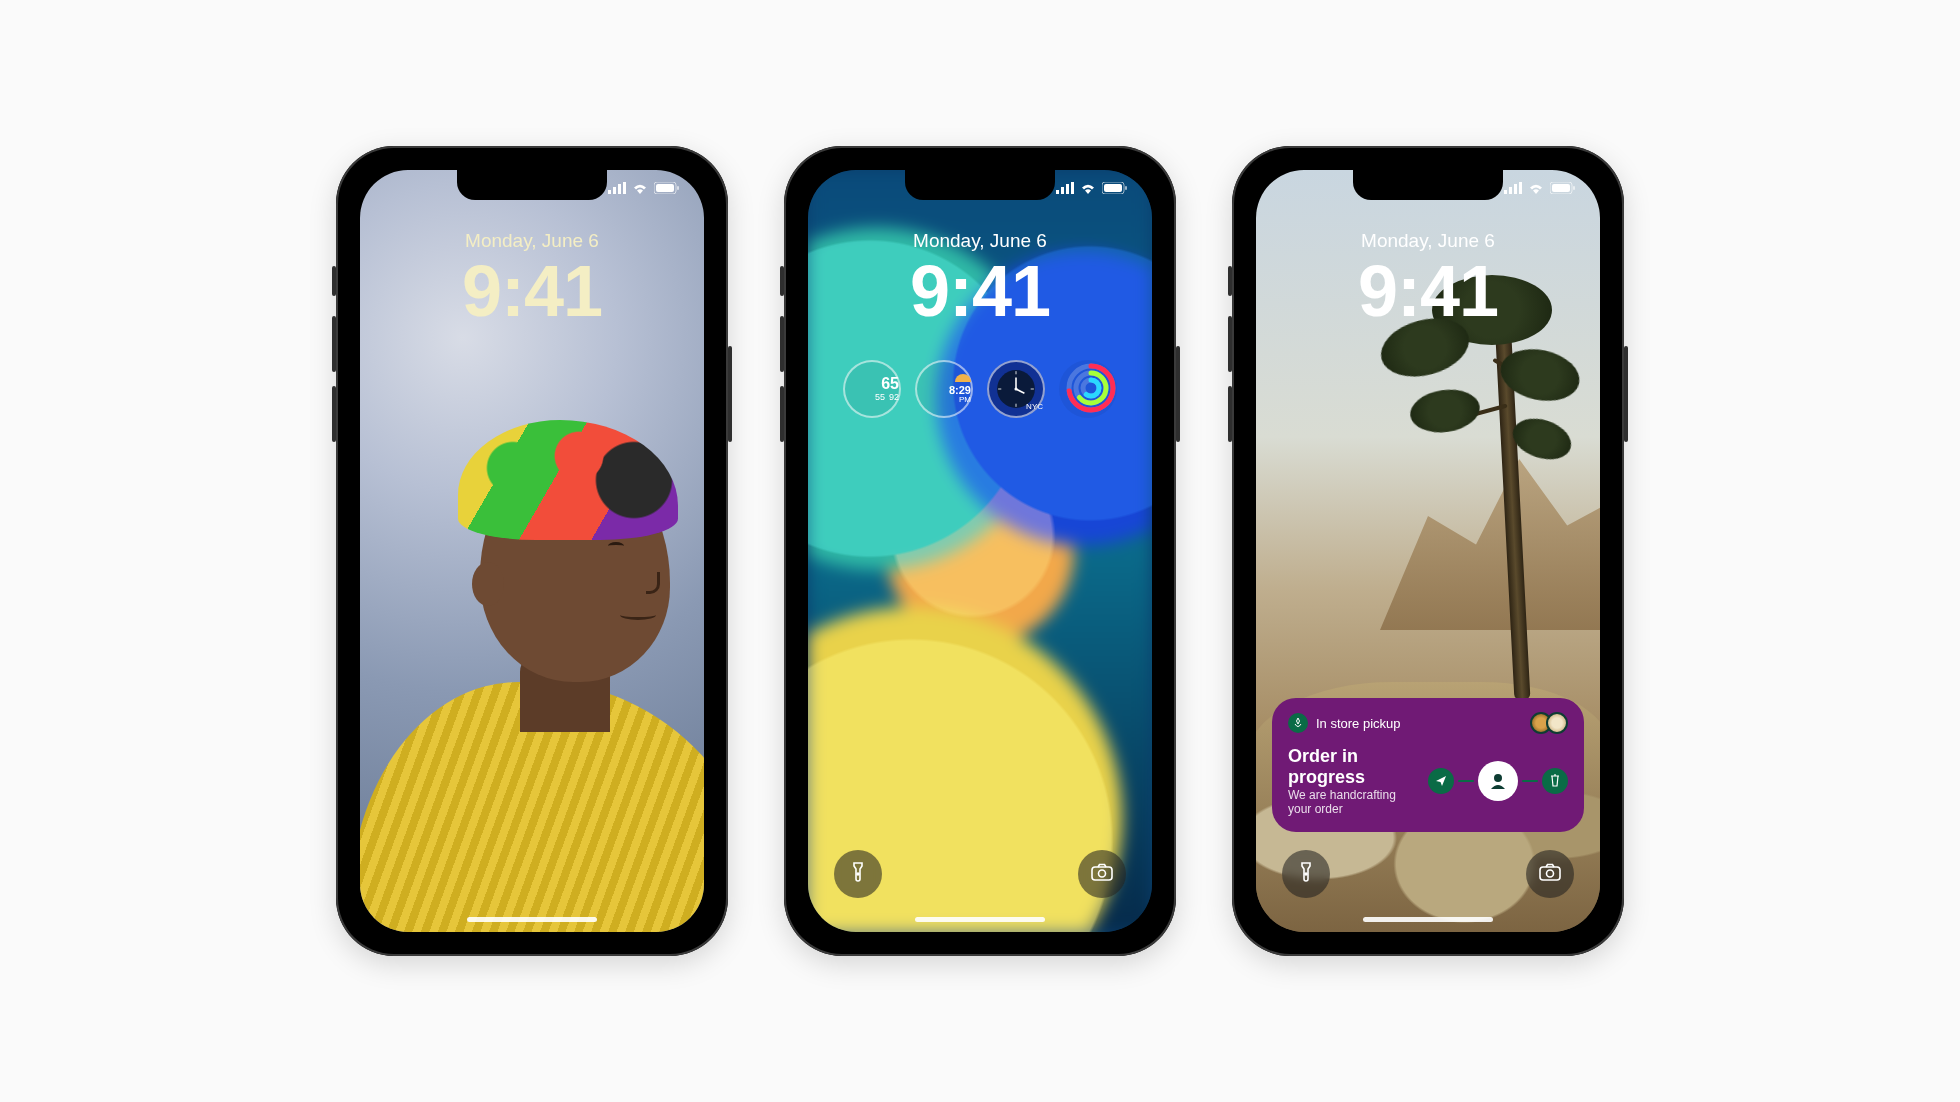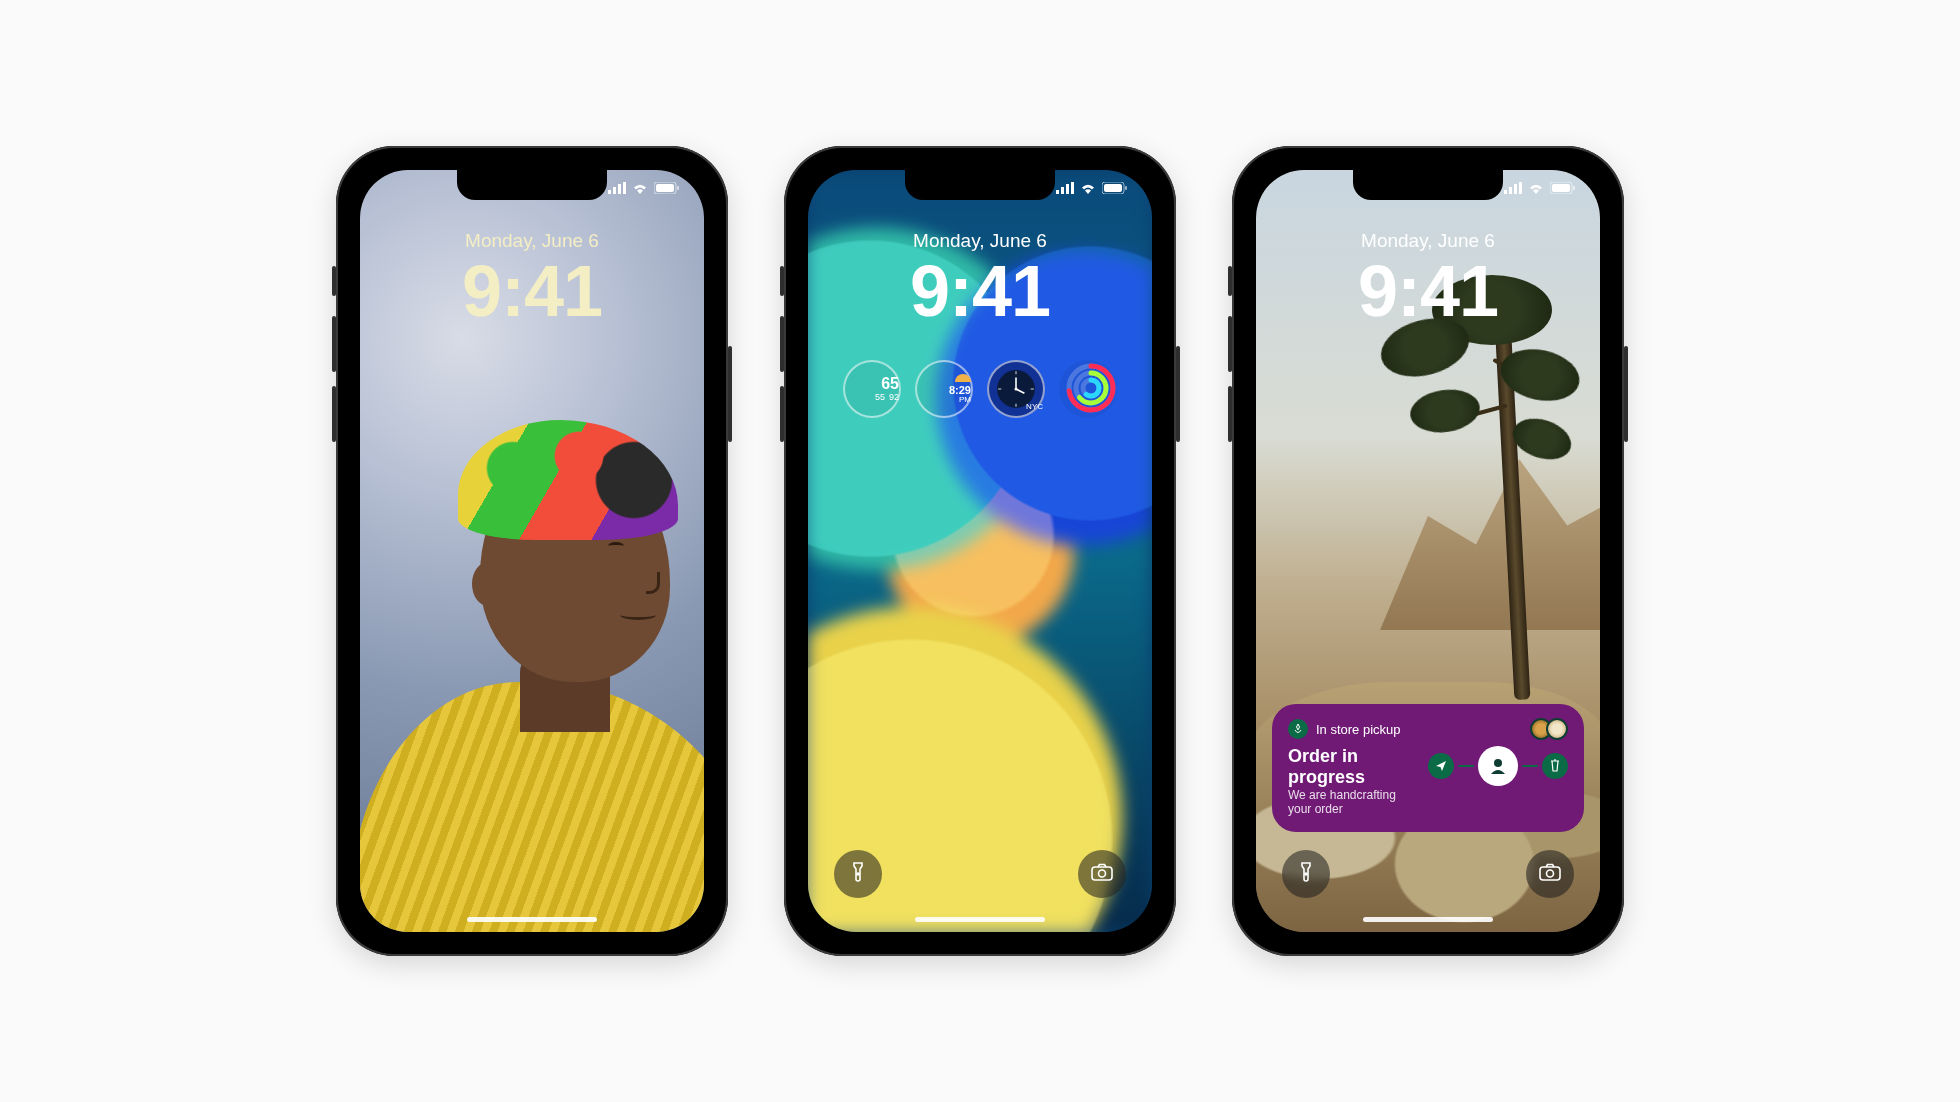--- a/index.html
+++ b/index.html
@@ -179,21 +179,21 @@
   .order-imgs { display:flex; gap:-4px; }
   .order-imgs span {
     width:22px; height:22px; border-radius:50%;
     border:2px solid #0e3d33;
     margin-left:-6px;
     display:inline-block;
   }
   .oi1 { background: radial-gradient(circle, #d9a24a 40%, #6d4a12 100%); }
   .oi2 { background: radial-gradient(circle, #f2e6c8 40%, #b89456 100%); }
 
-  .la-body { display:flex; align-items:flex-start; gap:32px; margin-top:6px; }
+  .la-body { display:flex; align-items:center; gap:32px; margin-top:12px; }
   .la-txt { flex:1; }
   .la-title { font-size:18px; font-weight:600; }
   .la-sub { font-size:12px; opacity:.85; }
   .la-steps { display:flex; align-items:center; gap:4px; }
   .step {
     width:26px; height:26px; border-radius:50%;
     background:#0a6b46; display:flex; align-items:center; justify-content:center;
   }
   .step.big { width:40px; height:40px; background:#fff; color:#0e3d33; }
   .bar { width:16px; height:2px; background:#0a6b46; border-radius:1px; }

